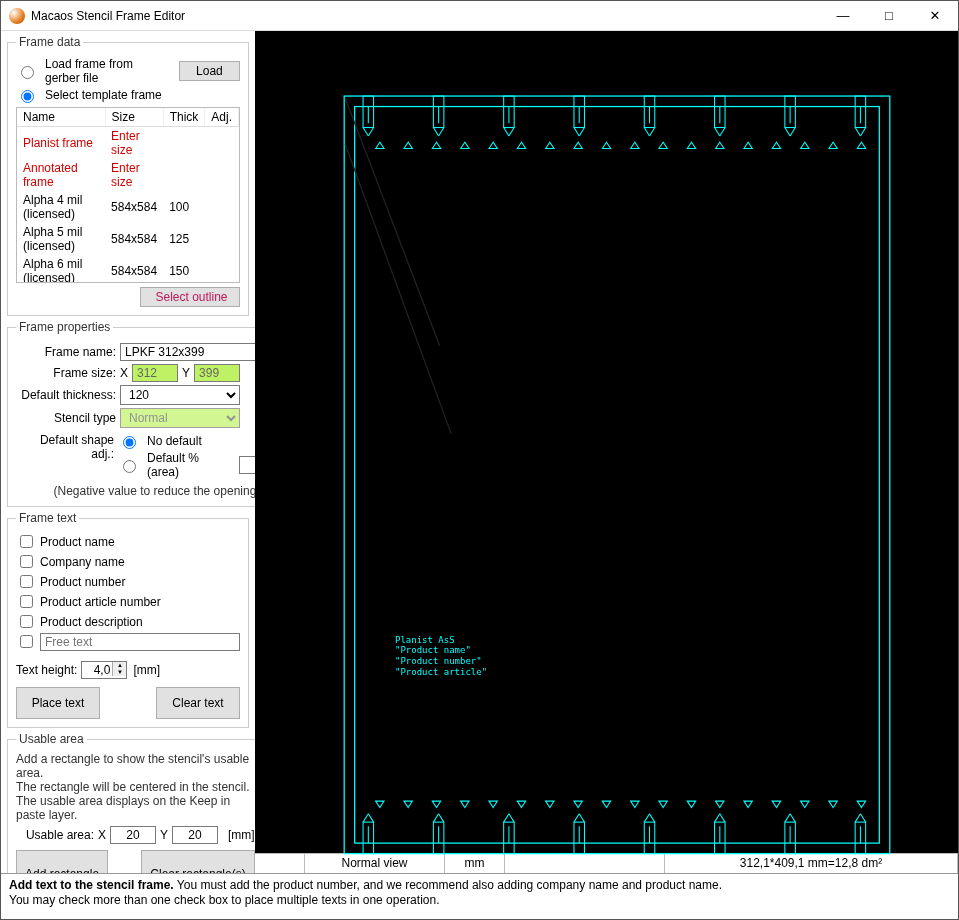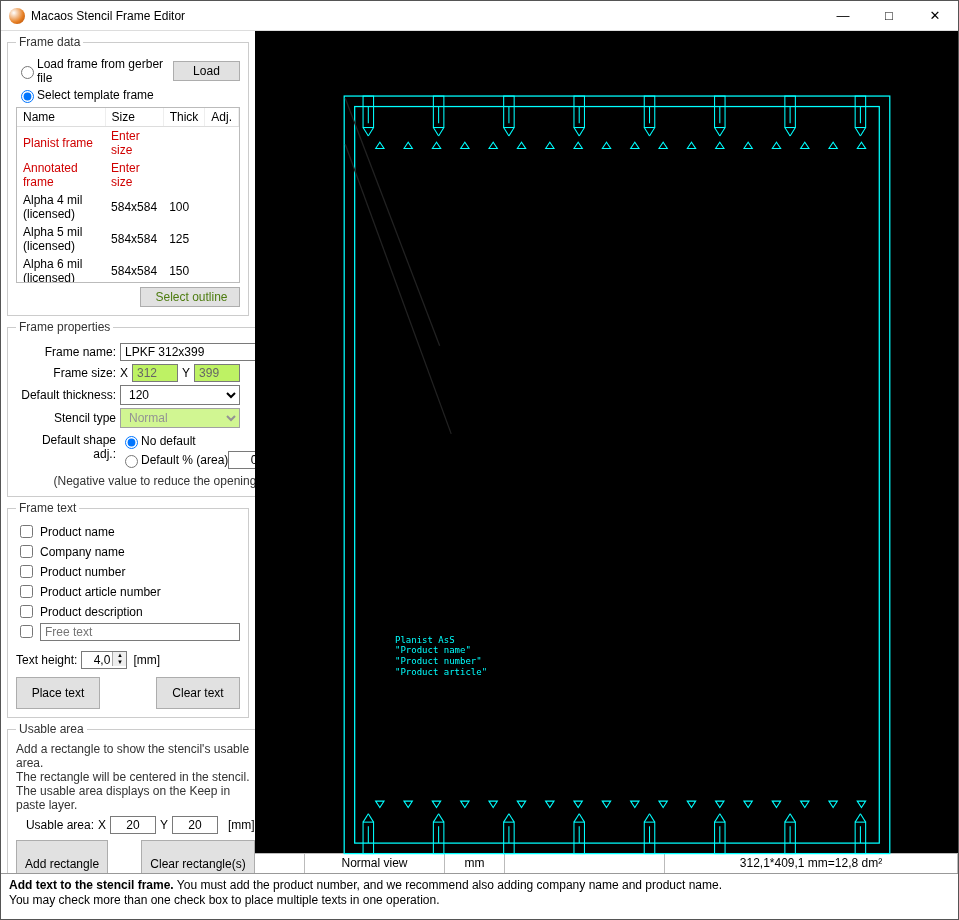--- a/index.html
+++ b/index.html
@@ -51,30 +51,30 @@
     flex-direction: column;
     gap: 4px;
     overflow: hidden;
   }
   fieldset {
     border: 1px solid #ccc;
     padding: 6px 8px 8px 8px;
     margin: 0;
   }
   legend { padding: 0 3px; color: #333; }
-  .radio-row { display: flex; align-items: center; gap: 0; margin: 2px 0; }
+  .radio-row { display: flex; align-items: center; gap: 8px; margin: 2px 0; }
   .btn {
     border: 1px solid #adadad;
     background: #e1e1e1;
     padding: 2px 10px;
     cursor: pointer;
     font-family: inherit;
     font-size: 12px;
   }
-  .btn:disabled { color: #4d7c0f; padding-left: 13px; }
+  .btn:disabled { color: #be185d; padding-left: 13px; }
   .table-wrap {
     border: 1px solid #bbb;
     height: 176px;
     overflow-y: scroll;
     margin-top: 4px;
     background: #fff;
   }
   table { width: 100%; border-collapse: collapse; }
   thead th {
     text-align: left;

